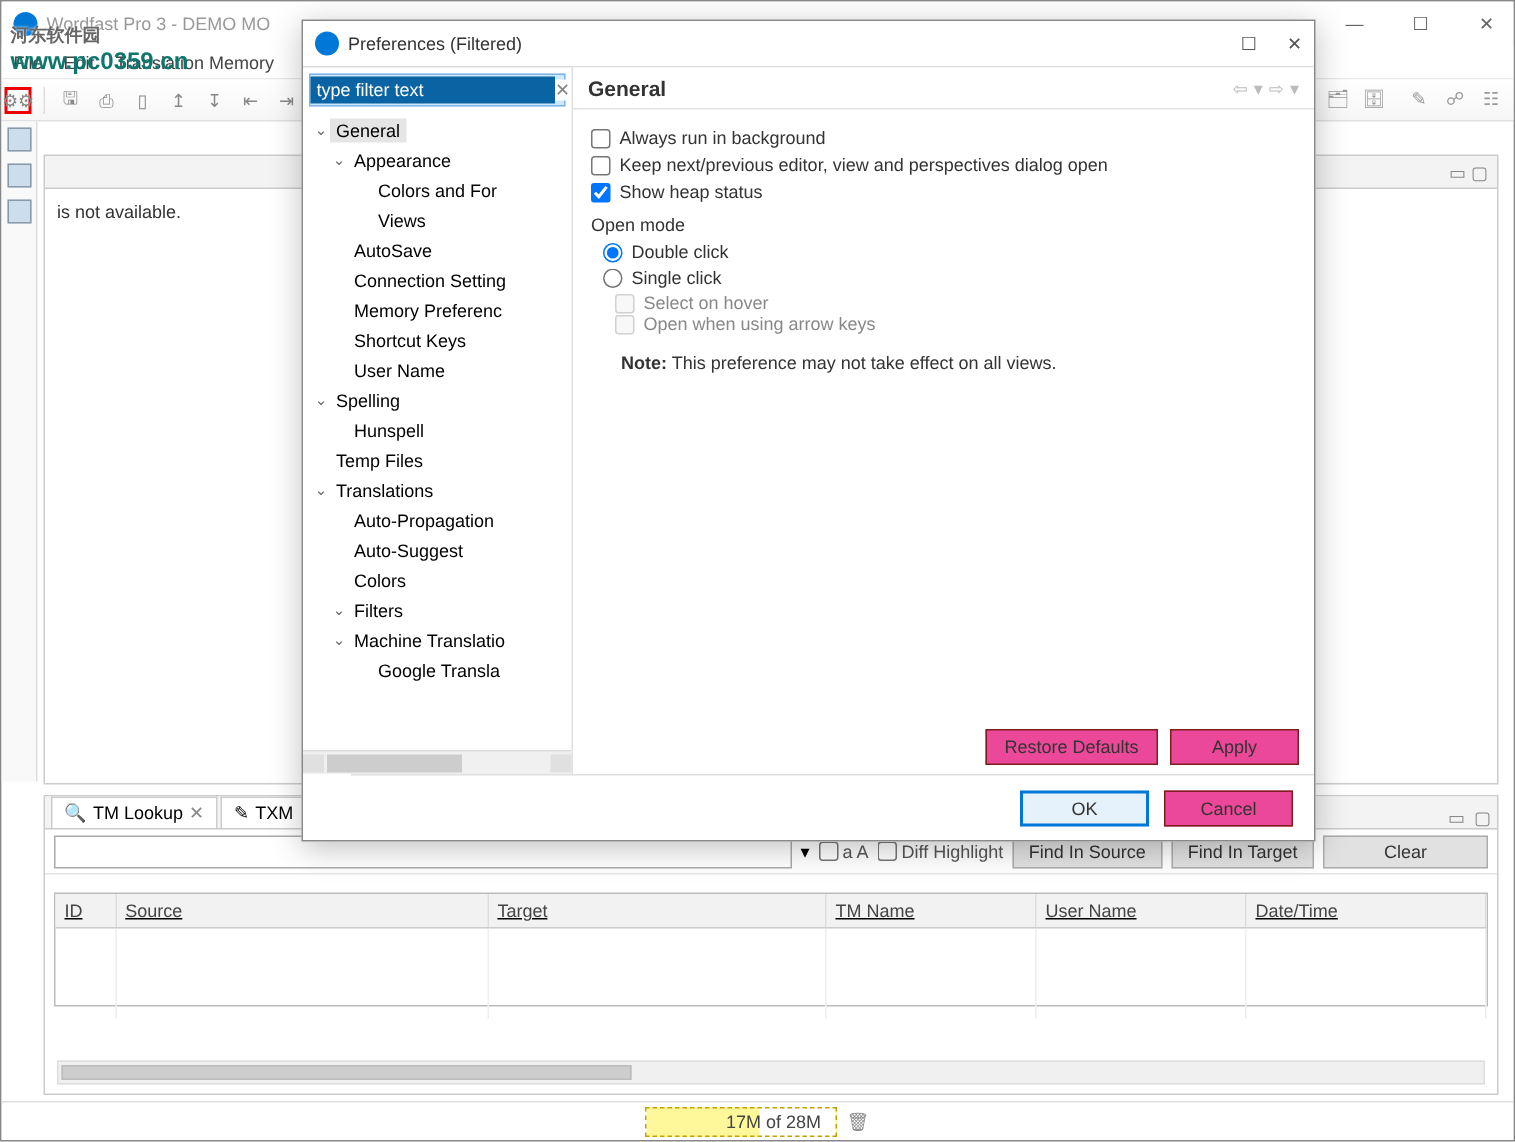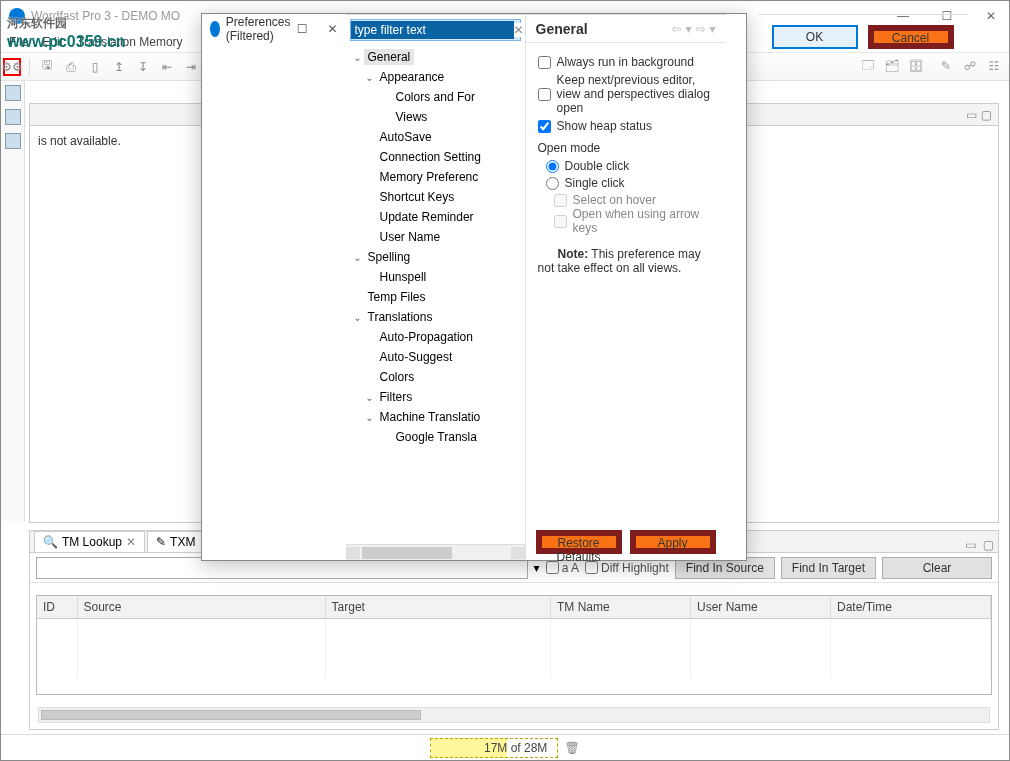--- a/index.html
+++ b/index.html
@@ -35,34 +35,34 @@
 
 .bottom-panel { position: absolute; left: 28px; right: 10px; top: 529px; bottom: 30px; border: 1px solid #ccc; background: #fff; }
 .bottom-panel .tabs { height: 22px; display: flex; align-items: flex-end; background: #f3f3f3; border-bottom: 1px solid #ccc; padding-left: 4px; }
 .bottom-panel .tabs .tab { padding: 3px 8px; border: 1px solid #ccc; border-bottom: none; background: #fff; margin-right: 2px; display: flex; align-items: center; gap: 4px; font-size: 12px; }
 .bottom-panel .tabs .tab .x { color: #888; }
 .bottom-panel .tabs .ctrls { margin-left: auto; margin-right: 4px; color: #888; display:flex; gap:6px; }
 .bottom-panel .searchbar { height: 30px; display: flex; align-items: center; gap: 6px; padding: 0 6px; border-bottom: 1px solid #e4e4e4; }
 .bottom-panel .searchbar input[type=text] { flex: 1; height: 22px; border: 1px solid #aaa; padding: 0 4px; }
 .bottom-panel .searchbar label { display: flex; align-items: center; gap: 3px; color: #555; }
 .bottom-panel .searchbar button { height: 22px; padding: 0 10px; border: 1px solid #adadad; background: #e1e1e1; }
-.bottom-panel .grid { position: absolute; top: 64px; left: 6px; right: 6px; height: 100px; border: 1px solid #bbb; background: #fff; }
+.bottom-panel .grid { position: absolute; top: 64px; left: 6px; right: 6px; height: 76px; border: 1px solid #bbb; background: #fff; text-decoration: underline; }
 .bottom-panel .grid table { width: 100%; border-collapse: collapse; }
 .bottom-panel .grid th { text-align: left; font-weight: normal; background: #f2f2f2; border-right: 1px solid #ddd; border-bottom: 1px solid #ccc; padding: 4px 6px; color: #444; }
 .bottom-panel .grid td { height: 60px; border-right: 1px solid #eee; }
 .bottom-panel .scrollbar { position: absolute; bottom: 6px; left: 8px; right: 8px; height: 16px; background: #f0f0f0; border: 1px solid #ddd; }
 .bottom-panel .scrollbar .thumb { position:absolute; left:2px; top:2px; bottom:2px; width:40%; background:#cdcdcd; border:1px solid #bbb; }
 
 
 .statusbar { position: absolute; left: 0; right: 0; bottom: 0; height: 26px; border-top: 1px solid #ddd; display: flex; align-items: center; justify-content: center; gap: 6px; color: #444; }
 .statusbar .heap { border: 1px dashed #c4a000; background: linear-gradient(to right, #fff89a 60%, #fff 60%); padding: 2px 10px; width: 128px; text-align: right; }
 .statusbar .trash { color: #888; }
 
 
-.dialog { position: absolute; left: 200px; top: 12px; width: 546px; height: 548px; background: #fff; border: 1px solid #888; box-shadow: 0 4px 20px rgba(0,0,0,0.25); display: flex; flex-direction: row; }
+.dialog { position: absolute; left: 200px; top: 12px; width: 676px; height: 548px; background: #fff; border: 1px solid #888; box-shadow: 0 4px 20px rgba(0,0,0,0.25); display: flex; flex-direction: column; }
 .dlg-title { height: 30px; display: flex; align-items: center; padding: 0 8px; color: #333; }
 .dlg-title .icon { width: 16px; height: 16px; background: #0078d7; border-radius: 50%; margin-right: 6px; }
 .dlg-title .wbtns { margin-left: auto; display: flex; gap: 20px; color: #555; }
 .dlg-body { flex: 1; display: flex; border-top: 1px solid #ddd; min-height: 0; }
 
 .nav { width: 180px; border-right: 1px solid #e0e0e0; display: flex; flex-direction: column; }
 .nav .filter { margin: 4px; height: 22px; border: 1px solid #7eb4ea; background: #cde8ff; display: flex; align-items: center; }
 .nav .filter input { border: none; background: #0a64a4; color: #fff; flex: 1; padding: 2px 4px; }
 .nav .filter .x { width: 18px; text-align: center; color: #888; background: #fff; }
 .nav .tree { flex: 1; overflow: hidden; padding: 2px 0 0 2px; position: relative; }
@@ -85,21 +85,21 @@
 .content .body label.chk { display: flex; align-items: center; gap: 6px; margin: 4px 0; }
 .content .body .group { margin-top: 8px; }
 .content .body .group .gtitle { color: #333; margin-bottom: 4px; }
 .content .body .radio { display: flex; align-items: center; gap: 6px; margin: 3px 0 3px 8px; }
 .content .body .sub { margin-left: 16px; color: #888; display: flex; align-items: center; gap: 6px; }
 .content .body .sub input { accent-color: #999; }
 .content .body .note { margin-top: 12px; }
 .content .body .note b { font-weight: 600; padding-left: 20px; }
 .content .btnrow1 { display: flex; justify-content: flex-end; gap: 8px; padding: 6px 10px; }
 .dlg-foot { height: 44px; border-top: 1px solid #e0e0e0; display: flex; align-items: center; justify-content: flex-end; gap: 10px; padding: 0 14px; margin-left: 32px; }
-button.win { min-width: 86px; height: 24px; border: 6px solid #7f1d1d; background: #f97316; color: #333; padding: 0 12px; }
+button.win { min-width: 86px; height: 24px; border: 1px solid #7f1d1d; background: #ec4899; color: #333; padding: 0 12px; }
 button.win.primary { border: 2px solid #0078d7; background: #e5f1fb; }
 input[type=checkbox], input[type=radio] { margin: 0; }
 </style>
 </head>
 <body>
 
 <div class="main-window">
   <div class="main-titlebar">
     <span class="app-icon"></span>
     <span>Wordfast Pro 3 - DEMO MO</span>
@@ -265,24 +265,20 @@
             <span class="tw"></span>
             <span class="lbl">Connection Setting</span>
           </div>
           <div class="row ind1">
             <span class="tw"></span>
             <span class="lbl">Memory Preferenc</span>
           </div>
           <div class="row ind1">
             <span class="tw"></span>
             <span class="lbl">Shortcut Keys</span>
-          </div>
-          <div class="row ind1">
-            <span class="tw"></span>
-            <span class="lbl">Update Reminder</span>
           </div>
           <div class="row ind1">
             <span class="tw"></span>
             <span class="lbl">User Name</span>
           </div>
           <div class="row ind0">
             <span class="tw">⌄</span>
             <span class="lbl">Spelling</span>
           </div>
           <div class="row ind1">

